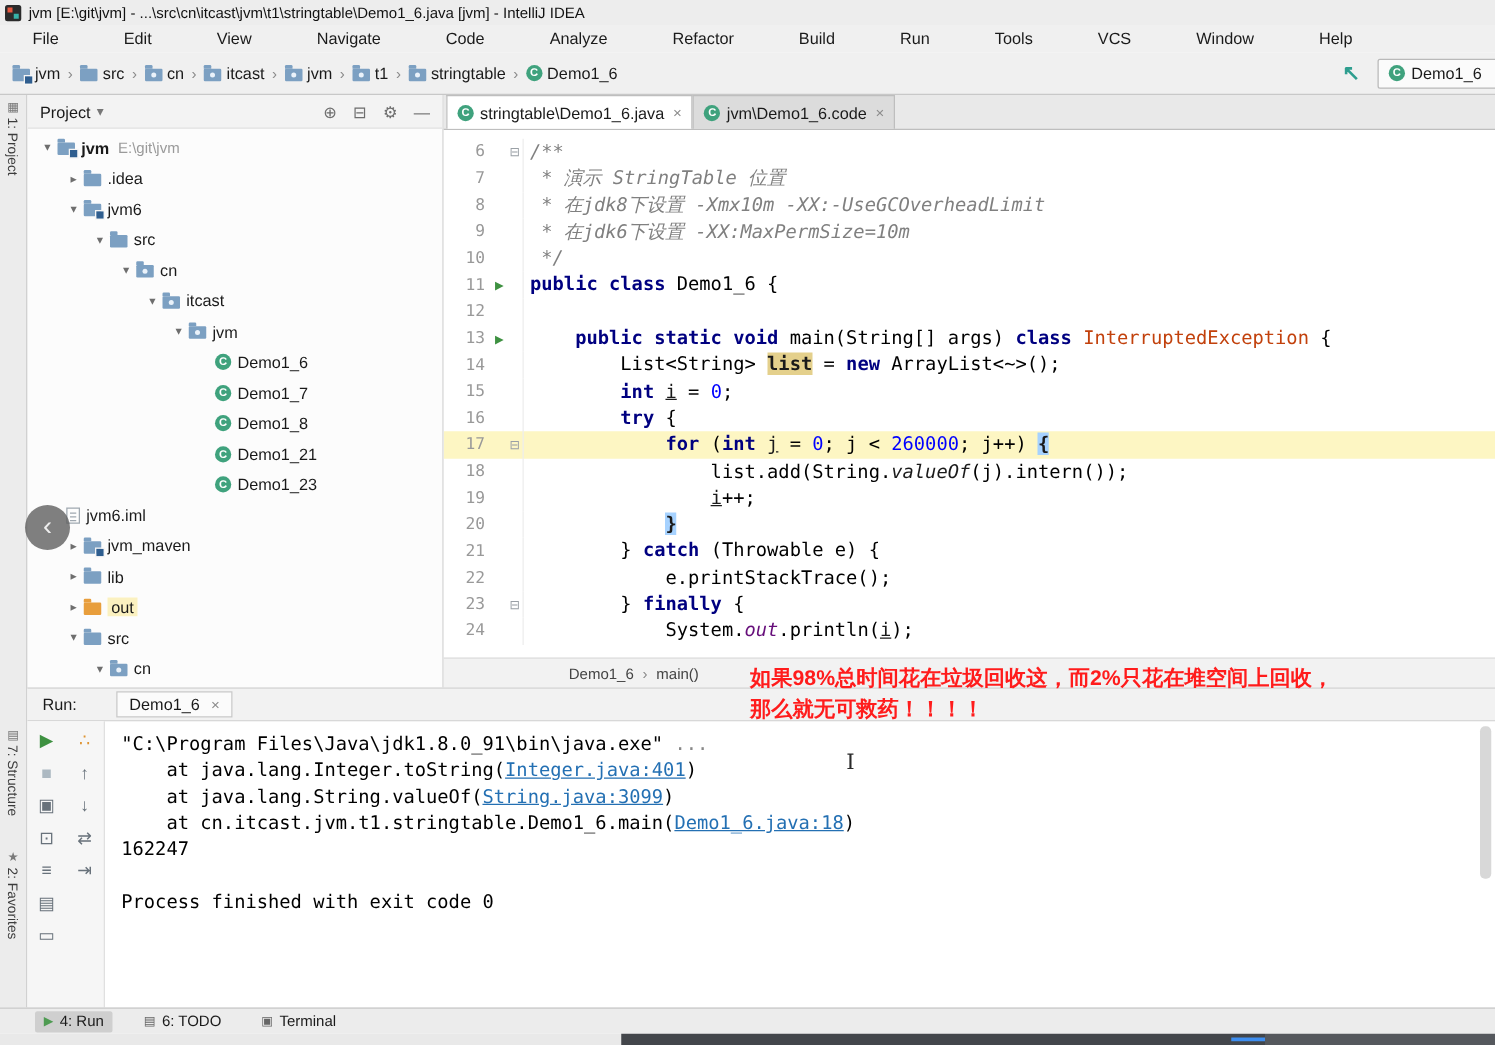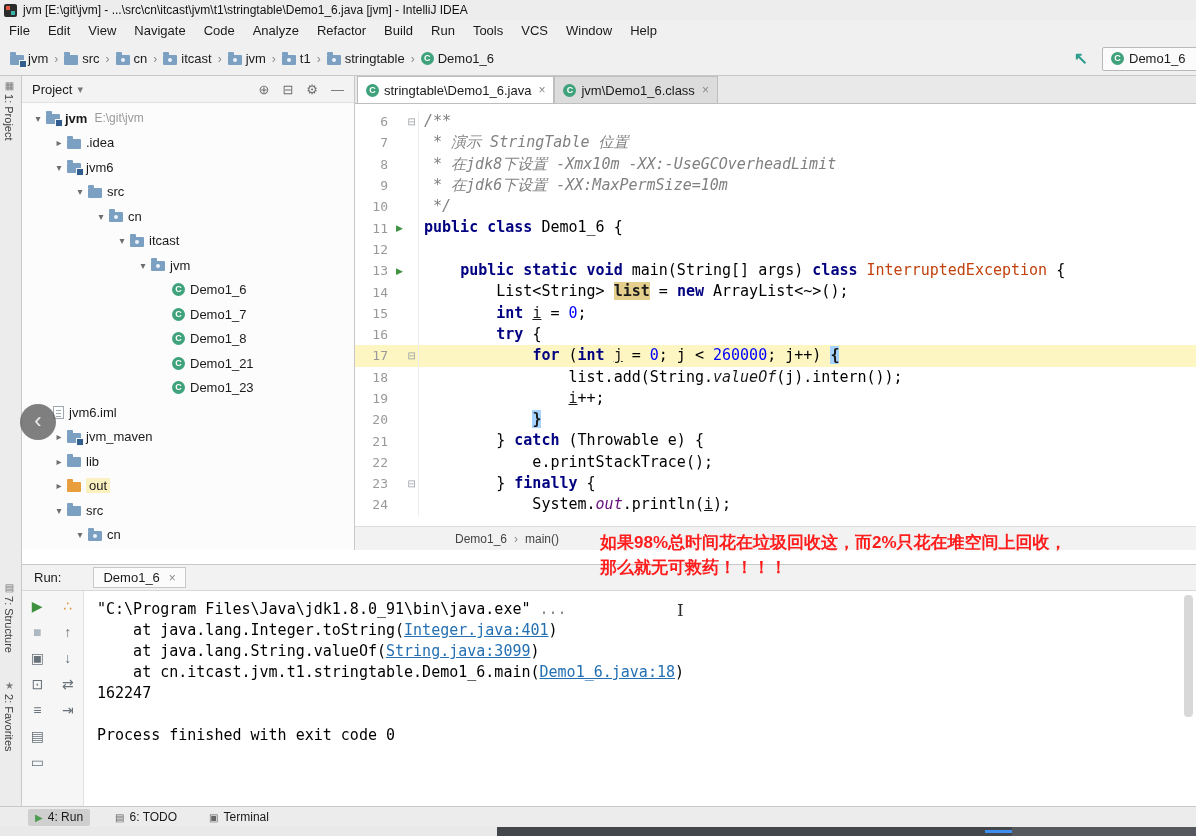--- a/index.html
+++ b/index.html
@@ -10,21 +10,21 @@
 
   
   #titlebar { left:0; top:0; width:1196px; height:20px; background:#EDEDED;
               display:flex; align-items:center; font-size:12px; color:#111; }
   .appicon { width:13px; height:13px; background:#2B2B2B; border-radius:2px;
              margin:0 6px 0 4px; position:relative; flex:none; }
   .appicon::after { content:""; position:absolute; left:2px; top:2px; width:4px; height:4px;
                     background:#E8573F; box-shadow:5px 5px 0 #37B2A8; }
   #menubar { left:0; top:20px; width:1196px; height:22px; background:#F0F0F0;
              display:flex; align-items:center; font-size:13px; }
-  .mitem { padding:0 9px; line-height:22px; }
+  .mitem { padding:0 26px; line-height:22px; }
   #navbar { left:0; top:42px; width:1196px; height:34px; background:#F0F0F0;
             border-bottom:1px solid #C8C8C8; display:flex; align-items:center;
             font-size:13px; padding-left:8px; overflow:hidden; }
   .crumbs { display:flex; align-items:center; gap:3px; }
   .crumb  { display:flex; align-items:center; gap:4px; padding:2px 2px; }
   .csep   { color:#8B8B8B; font-size:12px; padding:0 1px; }
   .nav-right { margin-left:auto; display:flex; align-items:center; gap:14px; padding-right:0; }
   .backarrow { color:#2E9E8F; font-size:17px; font-weight:bold; }
   .runconfig { display:flex; align-items:center; gap:5px; background:#FBFBFB;
                border:1px solid #B9B9B9; border-radius:2px; height:24px; padding:0 8px;
@@ -97,21 +97,21 @@
   .uv  { text-decoration:underline; }
   .it  { font-style:italic; }
   .sf  { color:#660E7A; font-style:italic; }
   .br  { background:#A6D2FF; font-weight:bold; }
   .ebc { position:absolute; left:0; top:450px; width:841px; height:24px; background:#F2F2F2;
          border-top:1px solid #DDD; display:flex; align-items:center; gap:6px;
          font-size:12px; color:#444; padding-left:100px; }
 
   
   #runpanel { left:22px; top:550px; width:1174px; height:256px; background:#fff;
-              border-top:1px solid #C8C8C8;margin-top:14px; }
+              border-top:1px solid #C8C8C8; }
   .run-head { height:26px; background:#F2F2F2; border-bottom:1px solid #D8D8D8;
               display:flex; align-items:center; padding-left:12px; gap:32px; font-size:13px; }
   .run-tab { display:flex; align-items:center; gap:7px; background:#FBFBFB;
              border:1px solid #C8C8C8; padding:2px 9px; font-size:13px; }
   .run-tools { position:absolute; left:0; top:26px; bottom:0; width:62px; background:#F6F6F6;
                border-right:1px solid #E0E0E0; display:flex; padding-top:7px; }
   .rtcol { width:31px; display:flex; flex-direction:column; align-items:center; gap:10px; }
   .rticon { font-size:14px; color:#68727B; line-height:16px; }
   #console { position:absolute; left:62px; top:26px; right:0; bottom:0;
              padding:8px 0 0 13px; overflow:hidden; }
@@ -334,21 +334,21 @@
 
 <div id="editor" class="abs">
   <div id="etabs">
       <div class="etab active">
         <span class="i-class">C</span>
         <span>stringtable\Demo1_6.java</span>
         <span class="tclose">×</span>
       </div>
       <div class="etab">
         <span class="i-class">C</span>
-        <span>jvm\Demo1_6.class</span>
+        <span>jvm\Demo1_6.code</span>
         <span class="tclose">×</span>
       </div>
     </div>
   <div id="code">
       <div class="cl">
         <span class="ln">6</span>
         <span class="gmark">
           <span class="foldmk">⊟</span>
         </span>
         <span class="ct"><span class="cmt">/**</span></span>

